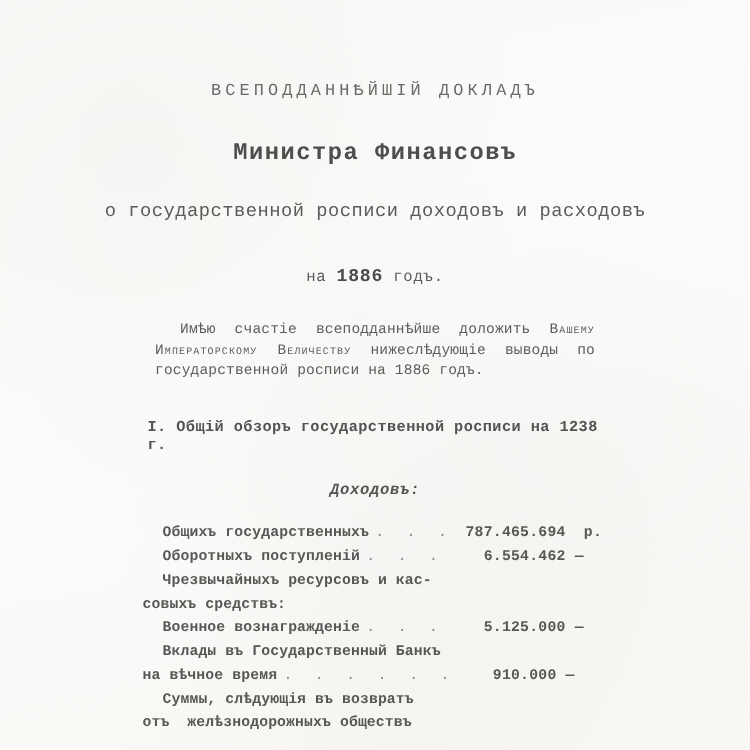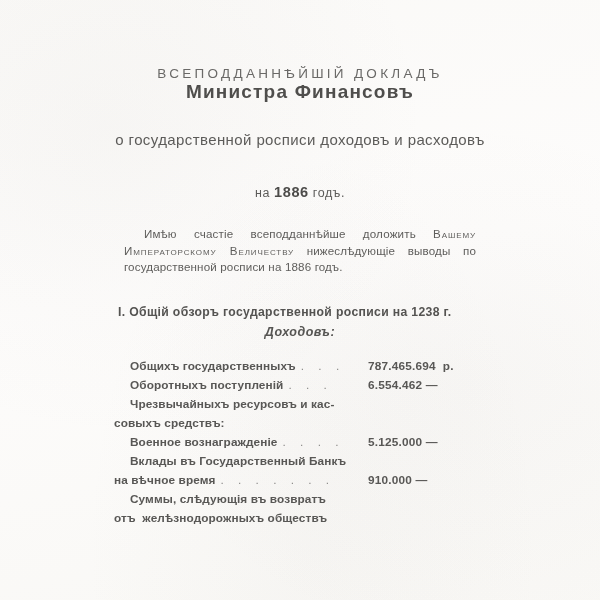--- a/index.html
+++ b/index.html
@@ -6,21 +6,21 @@
     margin: 0;
     padding: 0;
     background: #ffffff;
   }
   .page {
     position: relative;
     width: 600px;
     height: 600px;
     overflow: hidden;
     background: #fdfcfb;
-    font-family: Liberation Sans, sans-serif;
+    font-family: Liberation Mono, monospace;
     color: #5f5e5c;
   }
   
   .paper-grain {
     position: absolute;
     inset: 0;
     pointer-events: none;
     background:
       radial-gradient(ellipse at 18% 22%, rgba(160,155,148,0.055), rgba(0,0,0,0) 46%),
       radial-gradient(ellipse at 78% 64%, rgba(158,152,146,0.05), rgba(0,0,0,0) 48%),
@@ -42,20 +42,21 @@
     margin-top: 66px;
     text-transform: uppercase;
     font-weight: 400;
   }
   .t-ministr {
     text-align: center;
     font-size: 19px;
     font-weight: bold;
     letter-spacing: 1.2px;
     color: #4f4e4c;
+    margin-top: 30px;
   }
   .t-about {
     text-align: center;
     font-size: 15px;
     color: #5c5b59;
     margin-top: 28px;
     letter-spacing: 0.4px;
   }
   .t-year {
     text-align: center;
@@ -102,21 +103,21 @@
     color: #545351;
     padding-left: 28px;
     letter-spacing: 0.3px;
   }
   .t-dohodov {
     text-align: center;
     font-style: italic;
     font-weight: bold;
     font-size: 12.5px;
     color: #565553;
-    margin-top: 6px;
+    margin-top: 22px;
     letter-spacing: 0.5px;
   }
 
   .entries {
     margin: 18px auto 0 auto;
     width: 372px;
   }
   .entry {
     display: flex;
     align-items: baseline;
@@ -134,21 +135,21 @@
     flex: 1 1 auto;
     white-space: nowrap;
     overflow: hidden;
     letter-spacing: 5.5px;
     color: #8b8a88;
     padding: 0 5px;
     font-weight: normal;
   }
   .entry .amount {
     flex: 0 0 auto;
-    text-align: left;
+    text-align: center;
     width: 118px;
     white-space: pre;
     letter-spacing: 0.2px;
   }
   .entry.nodots .leaders { visibility: hidden; }
 </style>
 </head>
 <body>
 
 <div class="page">

